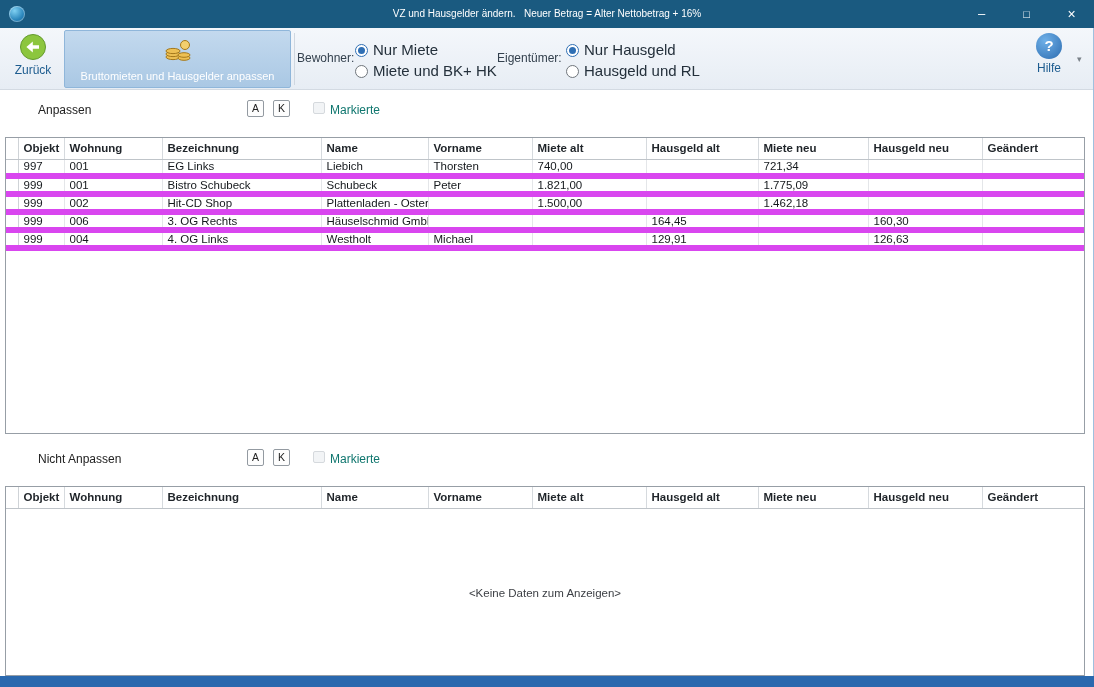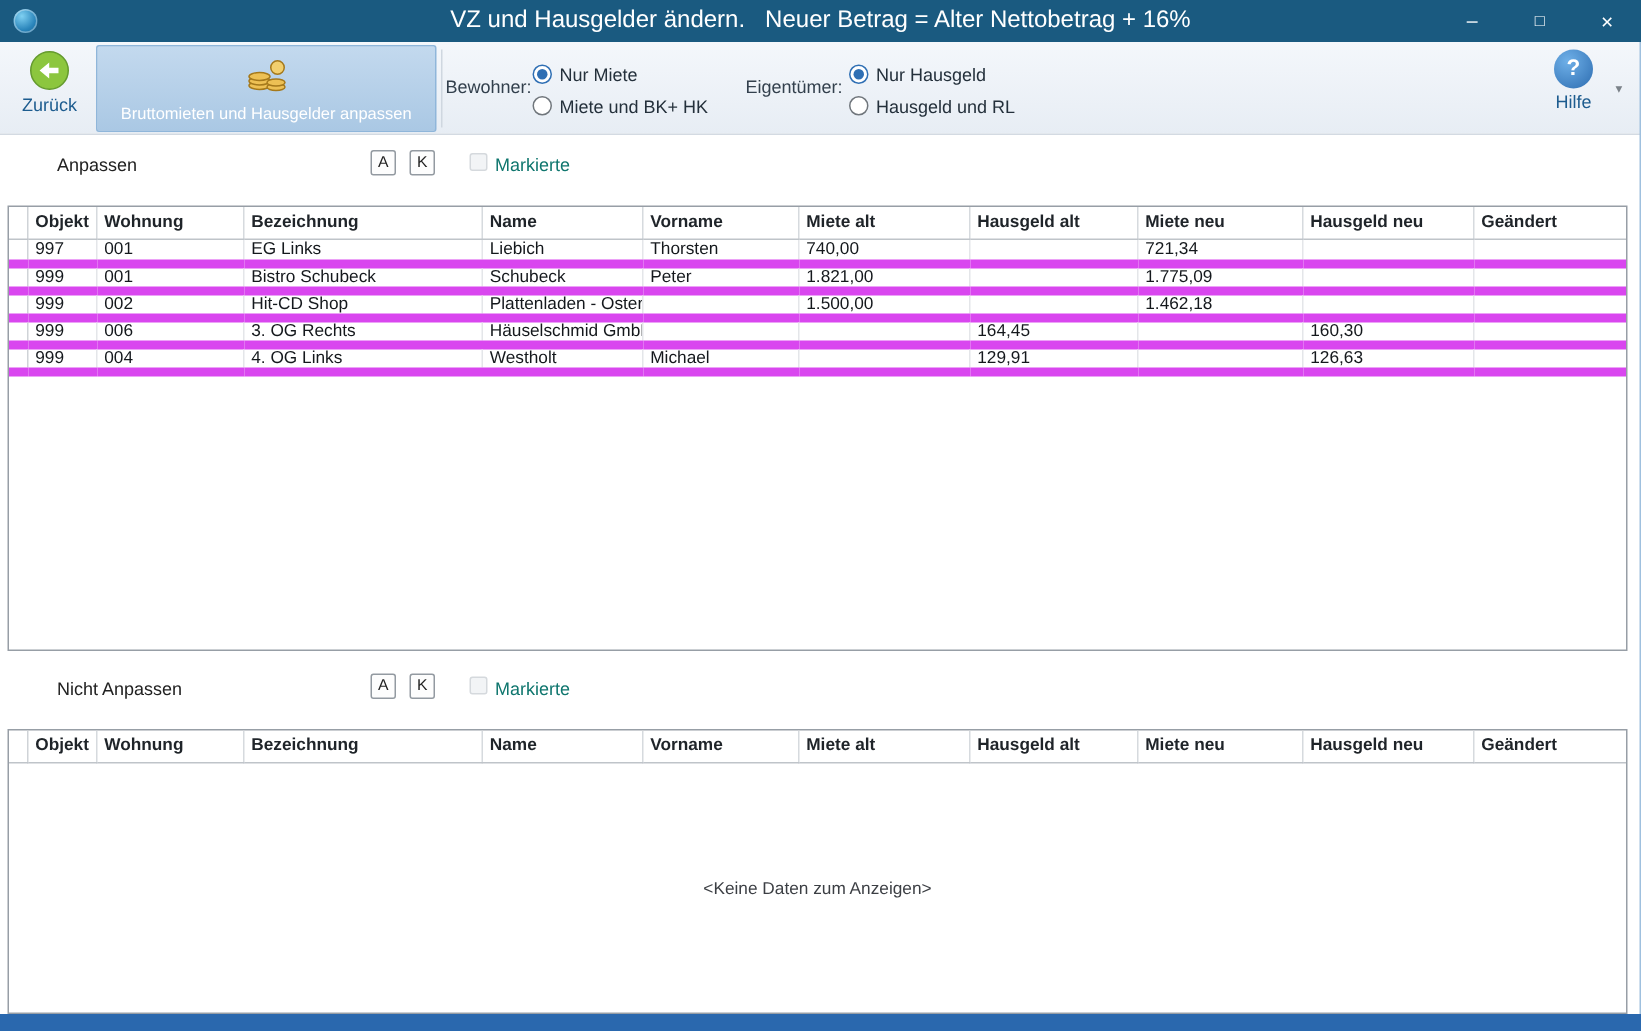--- a/index.html
+++ b/index.html
@@ -8,40 +8,40 @@
     width:1094px; height:687px; position:relative; overflow:hidden;
     background:#fff; font-family:"Liberation Sans", sans-serif;
   }
 
   
   .titlebar { position:absolute; left:0; top:0; width:1094px; height:28px; background:#1a5a80; }
   .app-icon { position:absolute; left:9px; top:6px; width:16px; height:16px; border-radius:50%;
     background: radial-gradient(circle at 35% 30%, #7fd0f2, #2a85bb 60%, #14618f);
     box-shadow: inset 0 0 0 1px rgba(255,255,255,.35); }
   .title-text { position:absolute; left:0; top:0; width:100%; height:28px; line-height:28px;
-    text-align:center; color:#fff; font-size:16px; white-space:pre; }
+    text-align:center; color:#fff; font-size:10px; white-space:pre; }
   .win-btn { position:absolute; top:0; width:45px; height:28px; color:#fff; text-align:center;
     line-height:28px; font-size:13px; cursor:default; }
   .win-min { right:90px; } .win-max { right:45px; font-size:11px; } .win-close { right:0; font-size:14px; }
 
   
   .toolbar { position:absolute; left:0; top:28px; width:1094px; height:62px;
     background:linear-gradient(#f4f7fb,#e7edf4); border-bottom:1px solid #d3dae2; }
   .back-btn { position:absolute; left:6px; top:3px; width:54px; height:56px; text-align:center; }
   .back-btn svg { display:block; margin:2px auto 0; }
   .tool-blue-label { font-size:12px; color:#1d5c8f; margin-top:2px; }
   .adjust-btn { position:absolute; left:64px; top:2px; width:227px; height:58px;
     background:linear-gradient(#c3d9ee,#aac8e4); border:1px solid #8fb6da; border-radius:2px; text-align:center; }
   .adjust-btn svg { margin-top:5px; }
   .adjust-label { position:absolute; bottom:5px; left:0; width:100%; color:#ffffff; font-size:11px; white-space:nowrap; }
   .vsep { position:absolute; left:294px; top:5px; width:1px; height:52px; background:#cfd7e0; }
   .group-label { position:absolute; font-size:12px; color:#33404d; top:22px; line-height:16px; }
   .bewohner-label { left:297px; }
   .eigentuemer-label { left:497px;text-align:center; }
-  .radio-row { position:absolute; height:16px; line-height:16px; font-size:12px; color:#24303b; white-space:nowrap; }
+  .radio-row { position:absolute; height:16px; line-height:16px; font-size:15px; color:#24303b; white-space:nowrap; }
   .rr1 { top:14px; } .rr2 { top:35px; }
   .bew { left:355px; } .eig { left:566px; }
   .radio { display:inline-block; width:13px; height:13px; border-radius:50%;
     border:1px solid #70767c; background:#fff; vertical-align:-2px; margin-right:5px; }
   .radio.checked { border-color:#2f6fb4; }
   .radio.checked::after { content:""; display:block; width:7px; height:7px; border-radius:50%;
     background:#2f6fb4; margin:2px; }
   .help-btn { position:absolute; left:1026px; top:3px; width:46px; height:56px; text-align:center; }
   .help-icon { width:26px; height:26px; border-radius:50%; margin:2px auto 0;
     background:radial-gradient(circle at 35% 30%, #6fb0e8, #2c6cb0);

